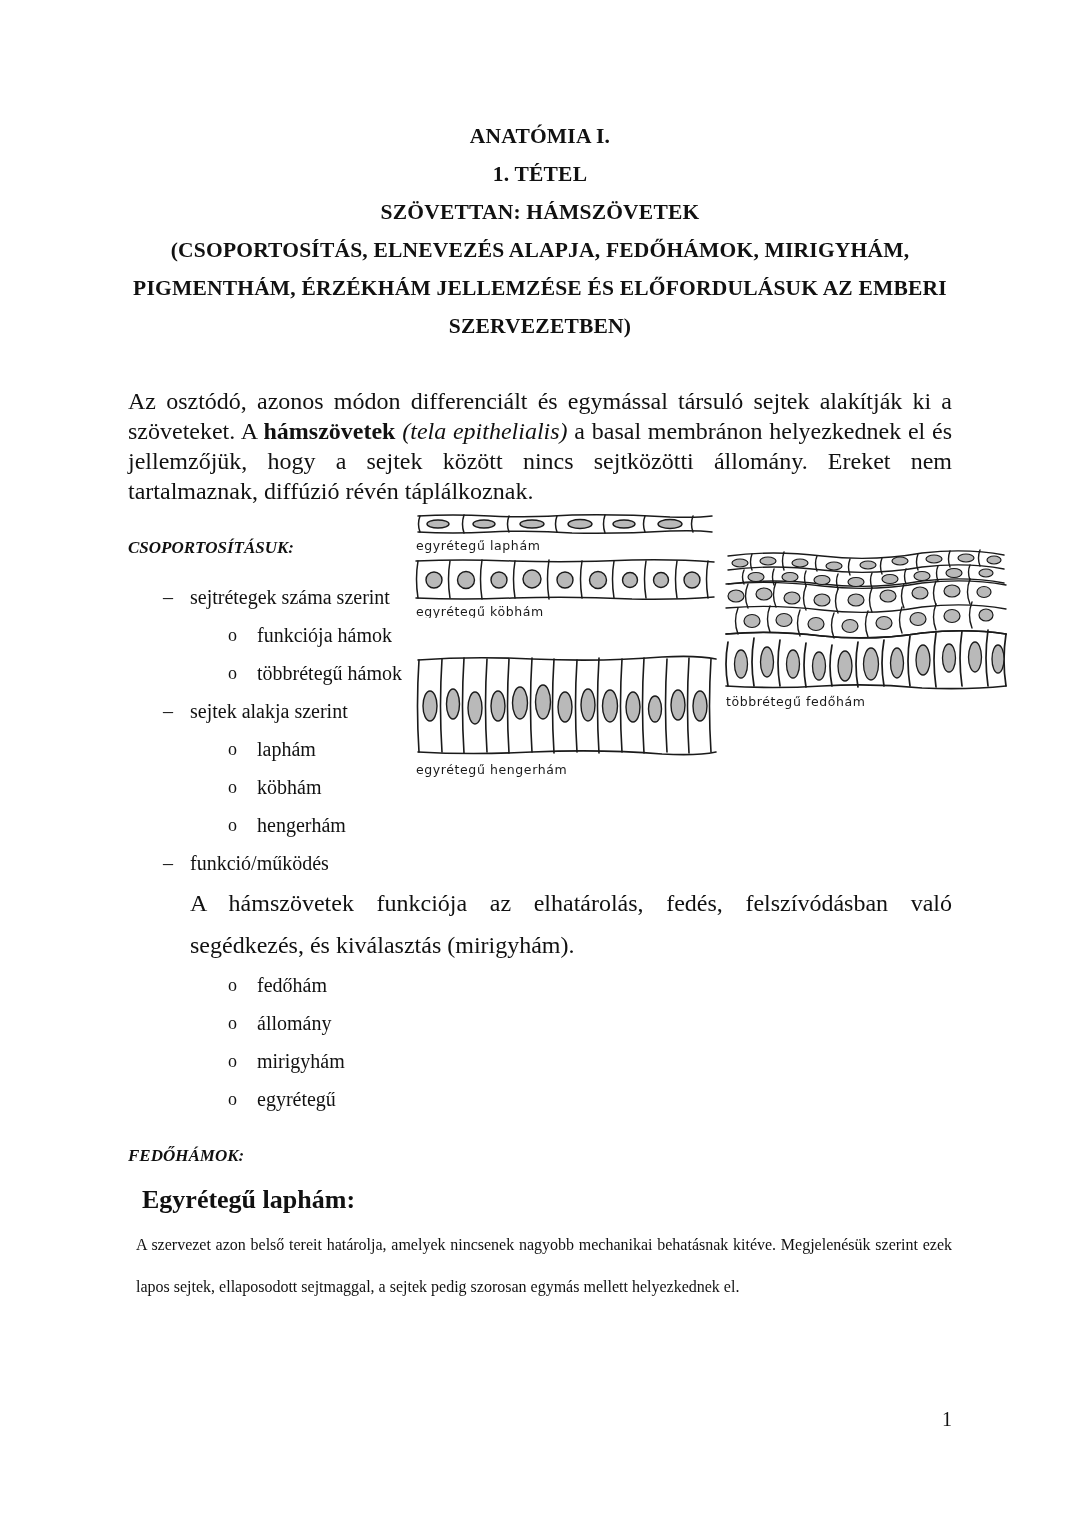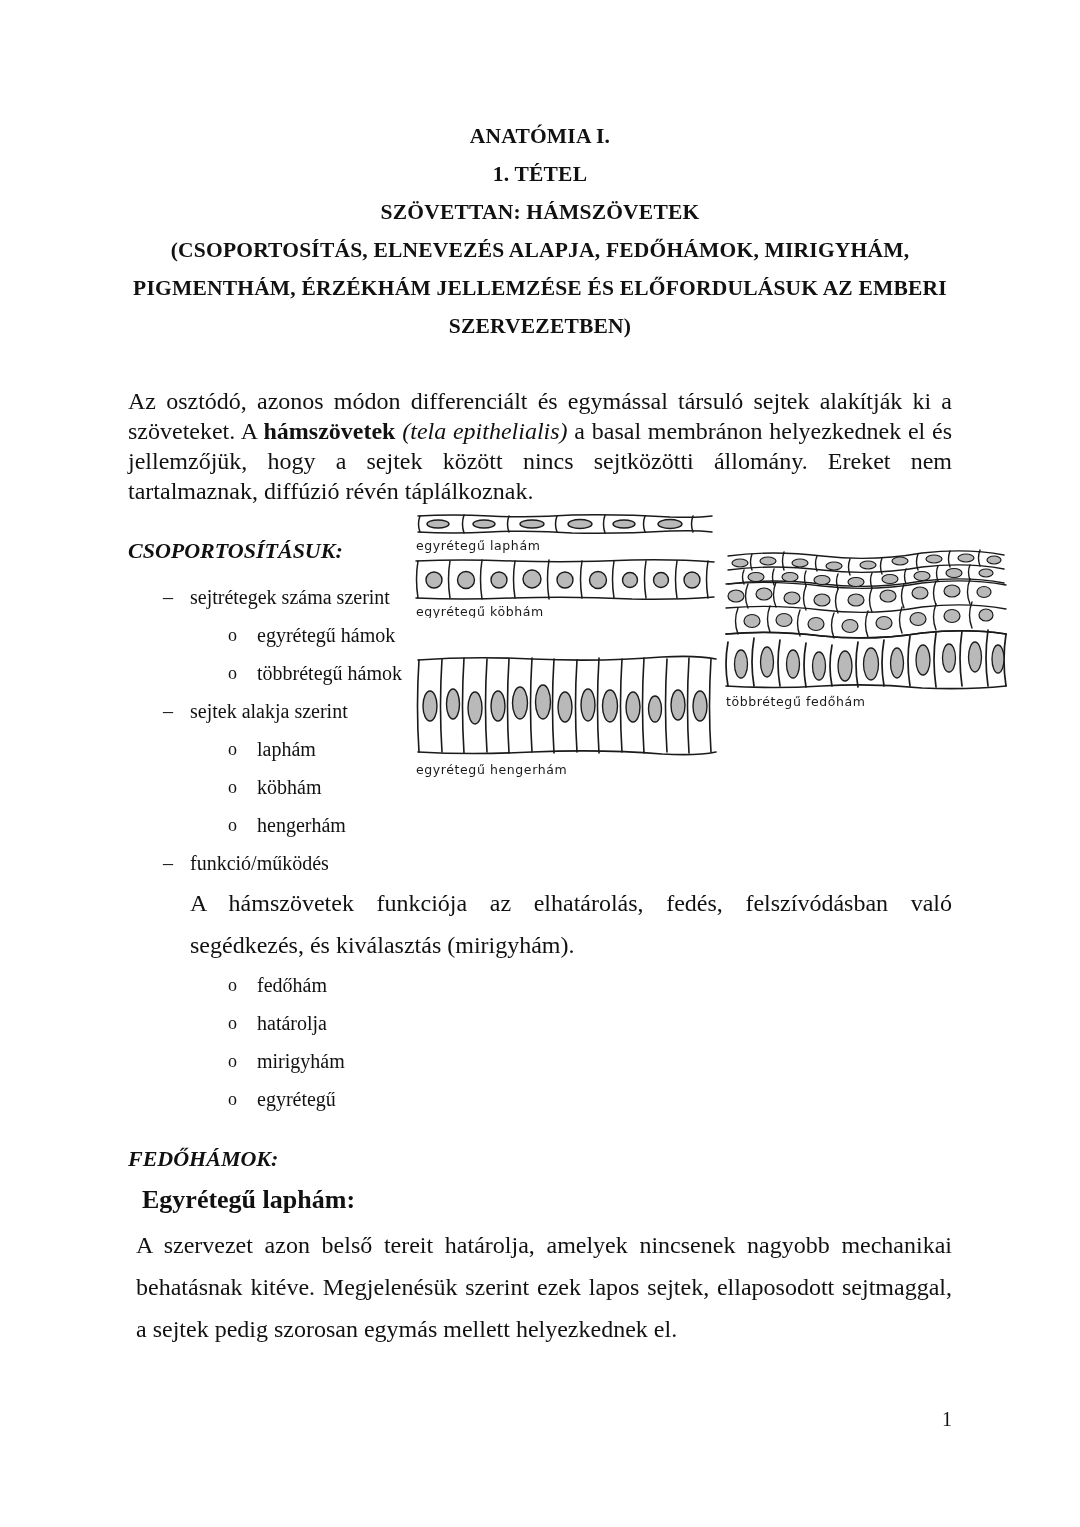--- a/index.html
+++ b/index.html
@@ -43,21 +43,21 @@
     text-align: justify;
   }
   .intro b { font-weight: bold; }
   .intro i { font-style: italic; }
 
   
   .sec-heading {
     position: absolute;
     font-weight: bold;
     font-style: italic;
-    font-size: 22px;
+    font-size: 17px;
     white-space: nowrap;
   }
   #heading-csoportositasuk { left: 128px; top: 538px; }
   #heading-fedohamok      { left: 128px; top: 1146px; }
 
   
   .outline {
     position: absolute;
     left: 128px;
     top: 578px;
@@ -115,21 +115,21 @@
     top: 1185px;
     font-weight: bold;
     font-size: 26px;
     white-space: nowrap;
   }
   .bottom-para {
     position: absolute;
     left: 136px;
     top: 1224px;
     width: 816px;
-    font-size: 24px;
+    font-size: 16px;
     line-height: 42px;
     text-align: justify;
     text-align-last: left;
   }
 
   
   .page-number {
     position: absolute;
     left: 0;
     top: 1408px;
@@ -172,21 +172,21 @@
   <div class="sec-heading" id="heading-csoportositasuk">CSOPORTOSÍTÁSUK:</div>
 
   <div class="outline">
 
     <div class="lvl1">
       <span class="dash">–</span>
       <span class="txt">sejtrétegek száma szerint</span>
     </div>
     <div class="lvl2">
       <span class="circ">o</span>
-      <span class="txt">egyrétegű hámok</span>
+      <span class="txt">funkciója hámok</span>
     </div>
     <div class="lvl2">
       <span class="circ">o</span>
       <span class="txt">többrétegű hámok</span>
     </div>
 
     <div class="lvl1">
       <span class="dash">–</span>
       <span class="txt">sejtek alakja szerint</span>
     </div>
@@ -207,21 +207,21 @@
       <span class="dash">–</span>
       <span class="txt">funkció/működés</span>
     </div>
     <div class="inline-para">A hámszövetek funkciója az elhatárolás, fedés, felszívódásban való segédkezés, és kiválasztás (mirigyhám).</div>
     <div class="lvl2">
       <span class="circ">o</span>
       <span class="txt">fedőhám</span>
     </div>
     <div class="lvl2">
       <span class="circ">o</span>
-      <span class="txt">határolja</span>
+      <span class="txt">állomány</span>
     </div>
     <div class="lvl2">
       <span class="circ">o</span>
       <span class="txt">mirigyhám</span>
     </div>
     <div class="lvl2">
       <span class="circ">o</span>
       <span class="txt">egyrétegű</span>
     </div>
   </div>

